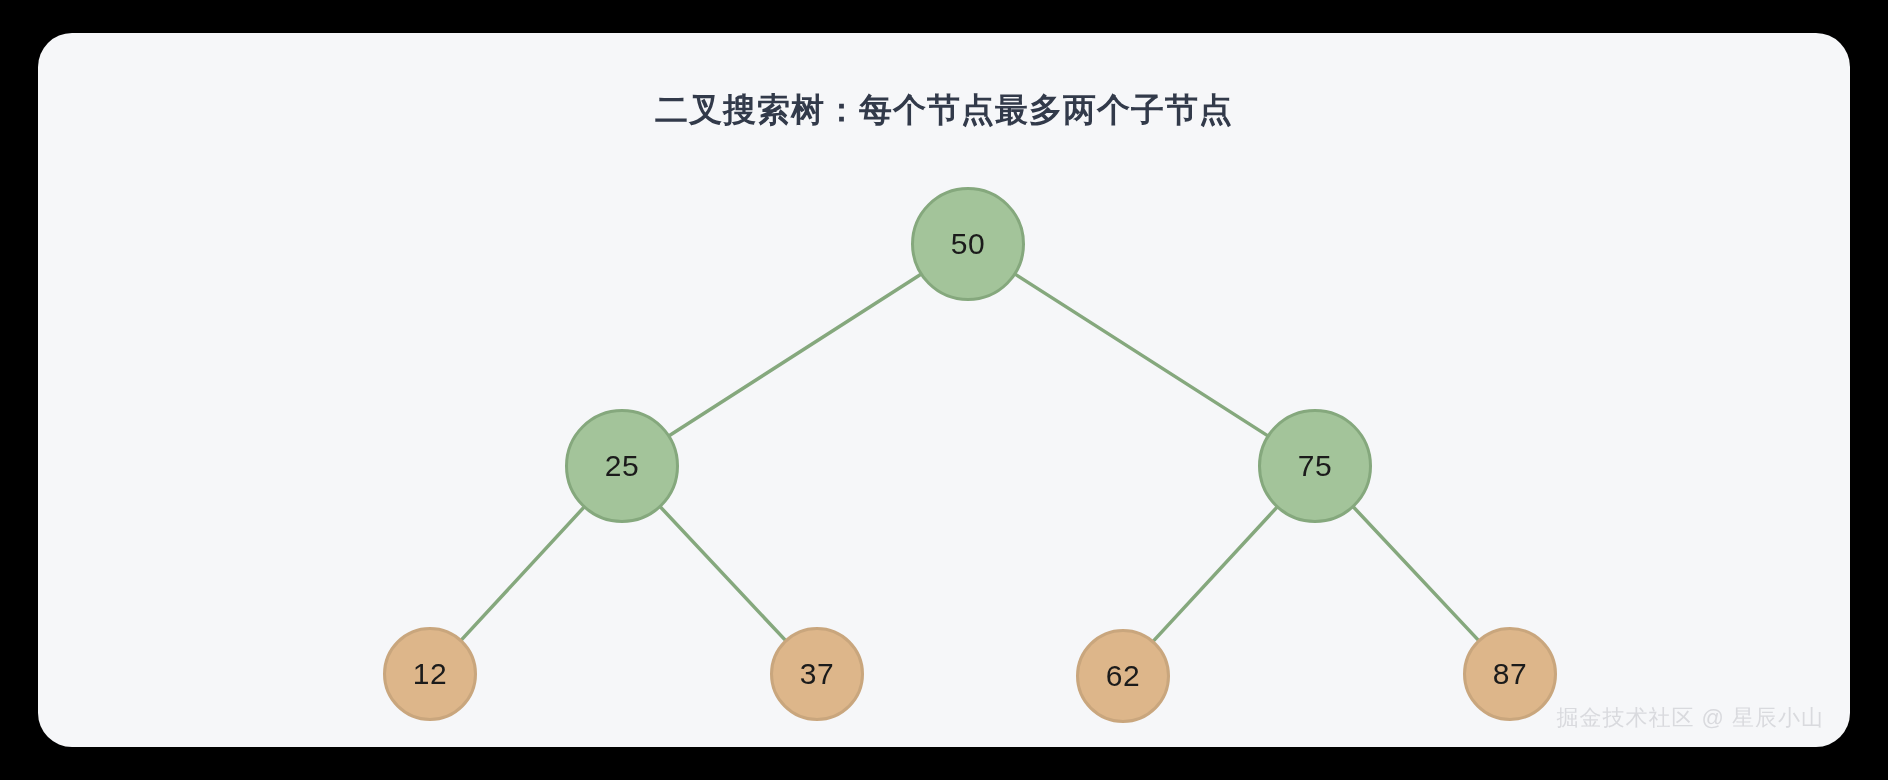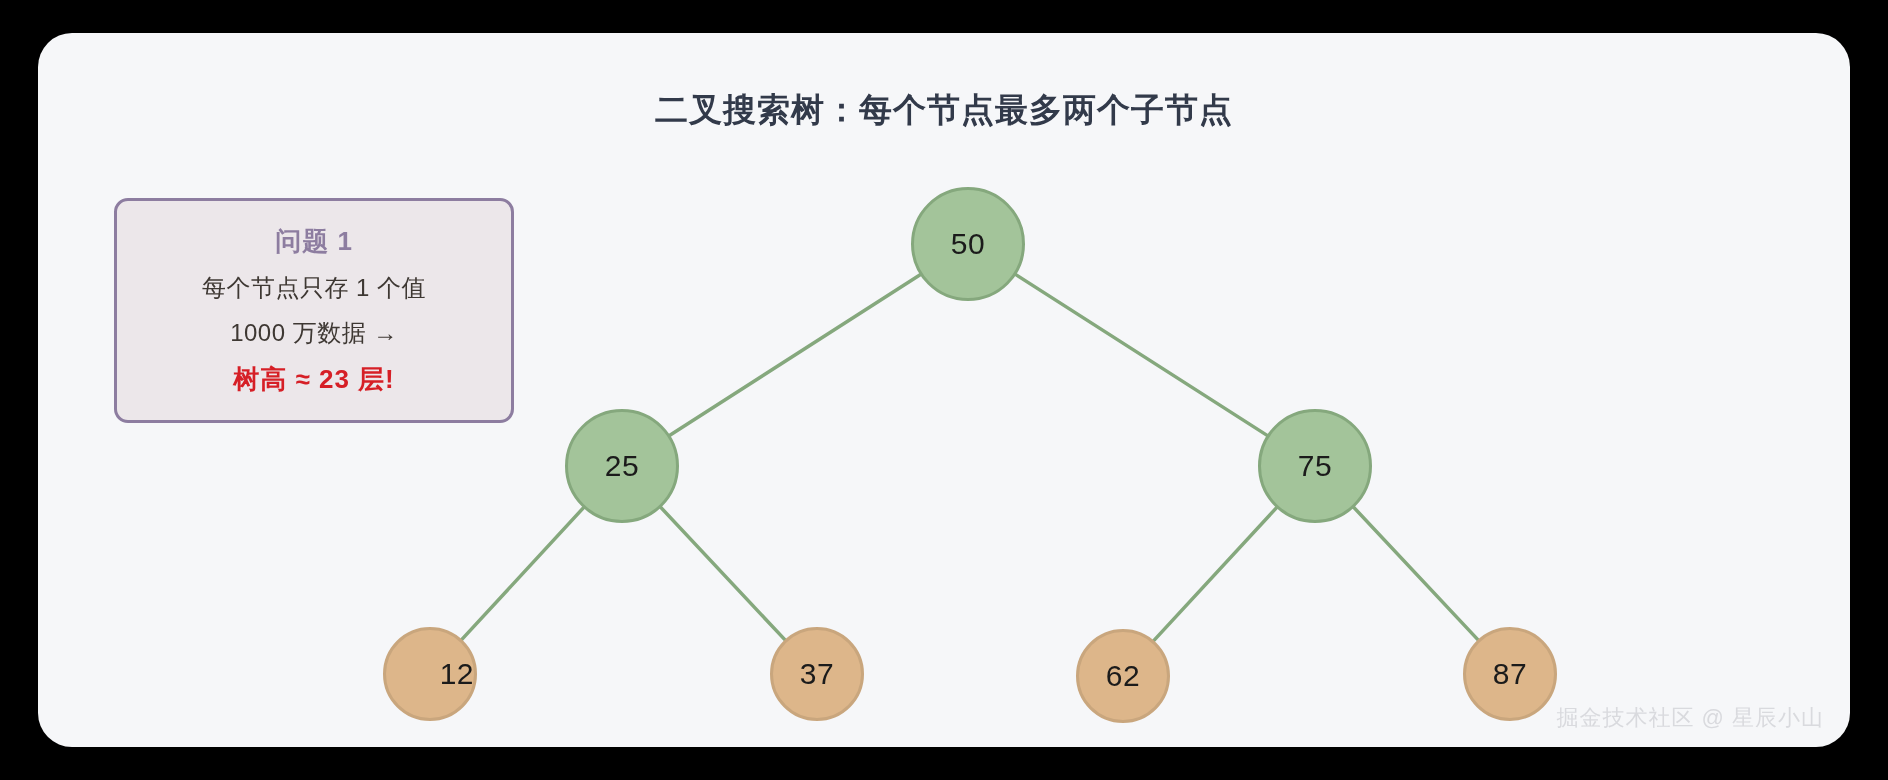--- a/index.html
+++ b/index.html
@@ -128,38 +128,32 @@
       <g id="edge-layer">
           <line x1="883.709120097689" y1="240.70108479281225" x2="630.290879902311" y2="403.29891520718775" stroke="#85a87d" stroke-width="3.5" stroke-linecap="round"></line>
           <line x1="976.3297760041048" y1="240.64037542625726" x2="1230.6702239958952" y2="403.35962457374274" stroke="#85a87d" stroke-width="3.5" stroke-linecap="round"></line>
           <line x1="546.6945943496814" y1="473.4141894545118" x2="422.52260462298796" y2="607.9338449917631" stroke="#85a87d" stroke-width="3.5" stroke-linecap="round"></line>
           <line x1="621.6167620884731" y1="473.1245462277047" x2="748.2226492003401" y2="608.1708258136962" stroke="#85a87d" stroke-width="3.5" stroke-linecap="round"></line>
           <line x1="1239.6945943496814" y1="473.4141894545118" x2="1115.522604622988" y2="607.9338449917631" stroke="#85a87d" stroke-width="3.5" stroke-linecap="round"></line>
           <line x1="1314.616762088473" y1="473.1245462277047" x2="1441.2226492003401" y2="608.1708258136962" stroke="#85a87d" stroke-width="3.5" stroke-linecap="round"></line>
         </g>
     </svg>
 
-    <div id="callout">
-      <div class="co-title">问题 1</div>
-      <div class="co-line">每个节点只存 1 个值</div>
-      <div class="co-line">1000 万数据 →</div>
-      <div class="co-emph">树高 ≈ 23 层!</div>
-    </div>
 
     <div id="node-layer">
         <div class="node internal" style="left: 873px; top: 154px; width: 114px; height: 114px;">
           <span>50</span>
         </div>
         <div class="node internal" style="left: 527px; top: 376px; width: 114px; height: 114px; text-align: right;">
           <span>25</span>
         </div>
         <div class="node internal" style="left: 1220px; top: 376px; width: 114px; height: 114px;">
           <span>75</span>
         </div>
-        <div class="node leaf" style="left: 345px; top: 594px; width: 94px; height: 94px; justify-content: flex-end;">
+        <div class="node leaf" style="left: 345px; top: 594px; width: 94px; height: 94px;">
           <span>12</span>
         </div>
         <div class="node leaf" style="left: 732px; top: 594px; width: 94px; height: 94px;">
           <span>37</span>
         </div>
         <div class="node leaf" style="left: 1038px; top: 596px; width: 94px; height: 94px;">
           <span>62</span>
         </div>
         <div class="node leaf" style="left: 1425px; top: 594px; width: 94px; height: 94px;">
           <span>87</span>

